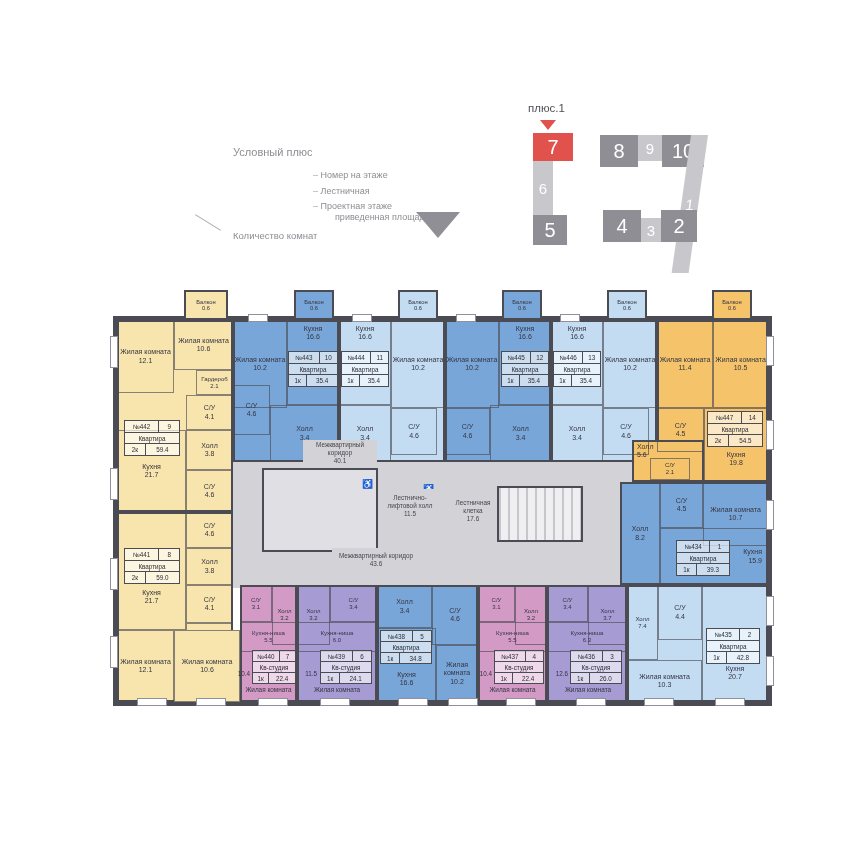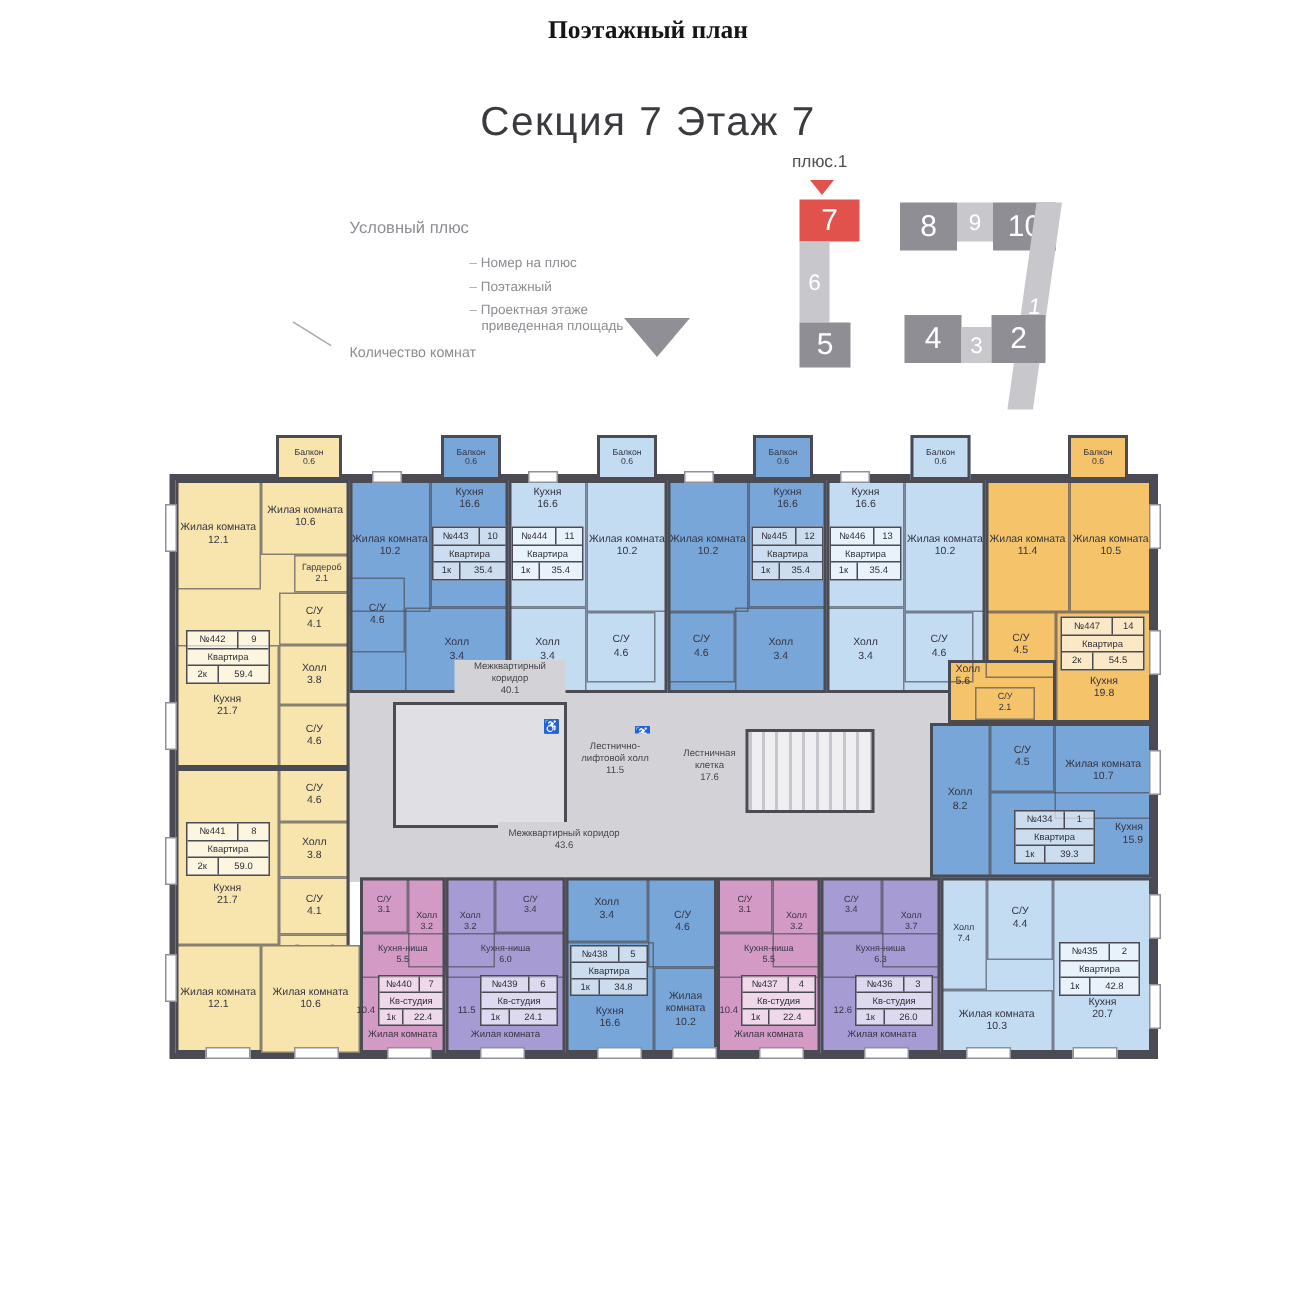--- a/index.html
+++ b/index.html
@@ -9,21 +9,21 @@
   
   #legend{position:absolute;left:163px;top:146px;width:310px;height:106px;color:#8d8d93}
   .lg-title{position:absolute;left:70px;top:0;font-size:11px}
   .lg-table{position:absolute;left:17px;top:20px;width:120px;height:51px;border:1px solid #a9a9af;box-sizing:border-box;display:flex;flex-direction:column;font-size:8.5px}
   .lg-table .r{flex:1;display:flex;border-bottom:1px solid #a9a9af}
   .lg-table .r:last-child{border-bottom:none}
   .lg-table .c{flex:1;display:flex;align-items:center;justify-content:center}
   .lg-table .rt{border-right:1px solid #a9a9af}
   .note{position:absolute;left:150px;font-size:9px;white-space:nowrap}
   .note::before{content:"–  ";color:#a9a9af}
-  .note2{position:absolute;left:158px;font-size:9px;white-space:nowrap}
+  .note2{position:absolute;left:172px;font-size:9px;white-space:nowrap}
   .lg-rooms{position:absolute;left:70px;top:84px;font-size:9.5px}
   .lg-line{position:absolute;left:30px;top:76px;width:30px;height:1px;background:#a9a9af;transform:rotate(32deg)}
   .tri-gray{position:absolute;left:253px;top:66px;width:0;height:0;border-left:22px solid transparent;border-right:22px solid transparent;border-top:26px solid #8f8f95}
   
   #sd{position:absolute;left:528px;top:102px;width:215px;height:150px}
   .sd-label{position:absolute;left:0;top:0;font-size:11.5px;color:#4f4f56}
   .tri-red{position:absolute;left:12px;top:18px;width:0;height:0;border-left:8px solid transparent;border-right:8px solid transparent;border-top:10px solid #e2524d}
   .sd-box{position:absolute;display:flex;align-items:center;justify-content:center;color:#fff;font-size:20px}
   .sd-dark{background:#8e8e94}
   .sd-light{background:#c8c8cc;font-size:15px}
@@ -59,27 +59,25 @@
   .xmark{display:flex;align-items:center;justify-content:center;font-size:18px;color:#9a9aa2}
   .stairs{position:absolute;left:497px;top:486px;width:86px;height:56px;border:2px solid #4b4b53;box-sizing:border-box;background:repeating-linear-gradient(90deg,#c6c6cc 0,#c6c6cc 2px,#efeff2 2px,#efeff2 9px);z-index:4}
   .wc{position:absolute;font-size:9px;color:#55555d;z-index:5}
   .wm{position:absolute;font-weight:700;color:rgba(255,255,255,.62);letter-spacing:3px;z-index:9;text-shadow:0 0 2px rgba(140,140,155,.28)}
 </style>
 </head>
 <body>
 
 <div id="page">
 
-  <div class="doc-title">Поэтажный план</div>
-  <div class="sec-title">Секция 7 Этаж 7</div>
 
   <div id="legend">
     <div class="lg-title">Условный плюс</div>
-    <div class="note" style="top:24px">Номер на плюс</div>
-    <div class="note" style="top:40px">Поэтажный</div>
+    <div class="note" style="top:24px">Номер на этаже</div>
+    <div class="note" style="top:40px">Лестничная</div>
     <div class="note" style="top:55px">Проектная этаже</div>
     <div class="note2" style="top:66px">приведенная площадь</div>
     <div class="lg-line"></div>
     <div class="lg-rooms">Количество комнат</div>
     <div class="tri-gray"></div>
   </div>
 
   <div id="sd">
     <div class="sd-label">плюс.1</div>
     <div class="tri-red"></div>

